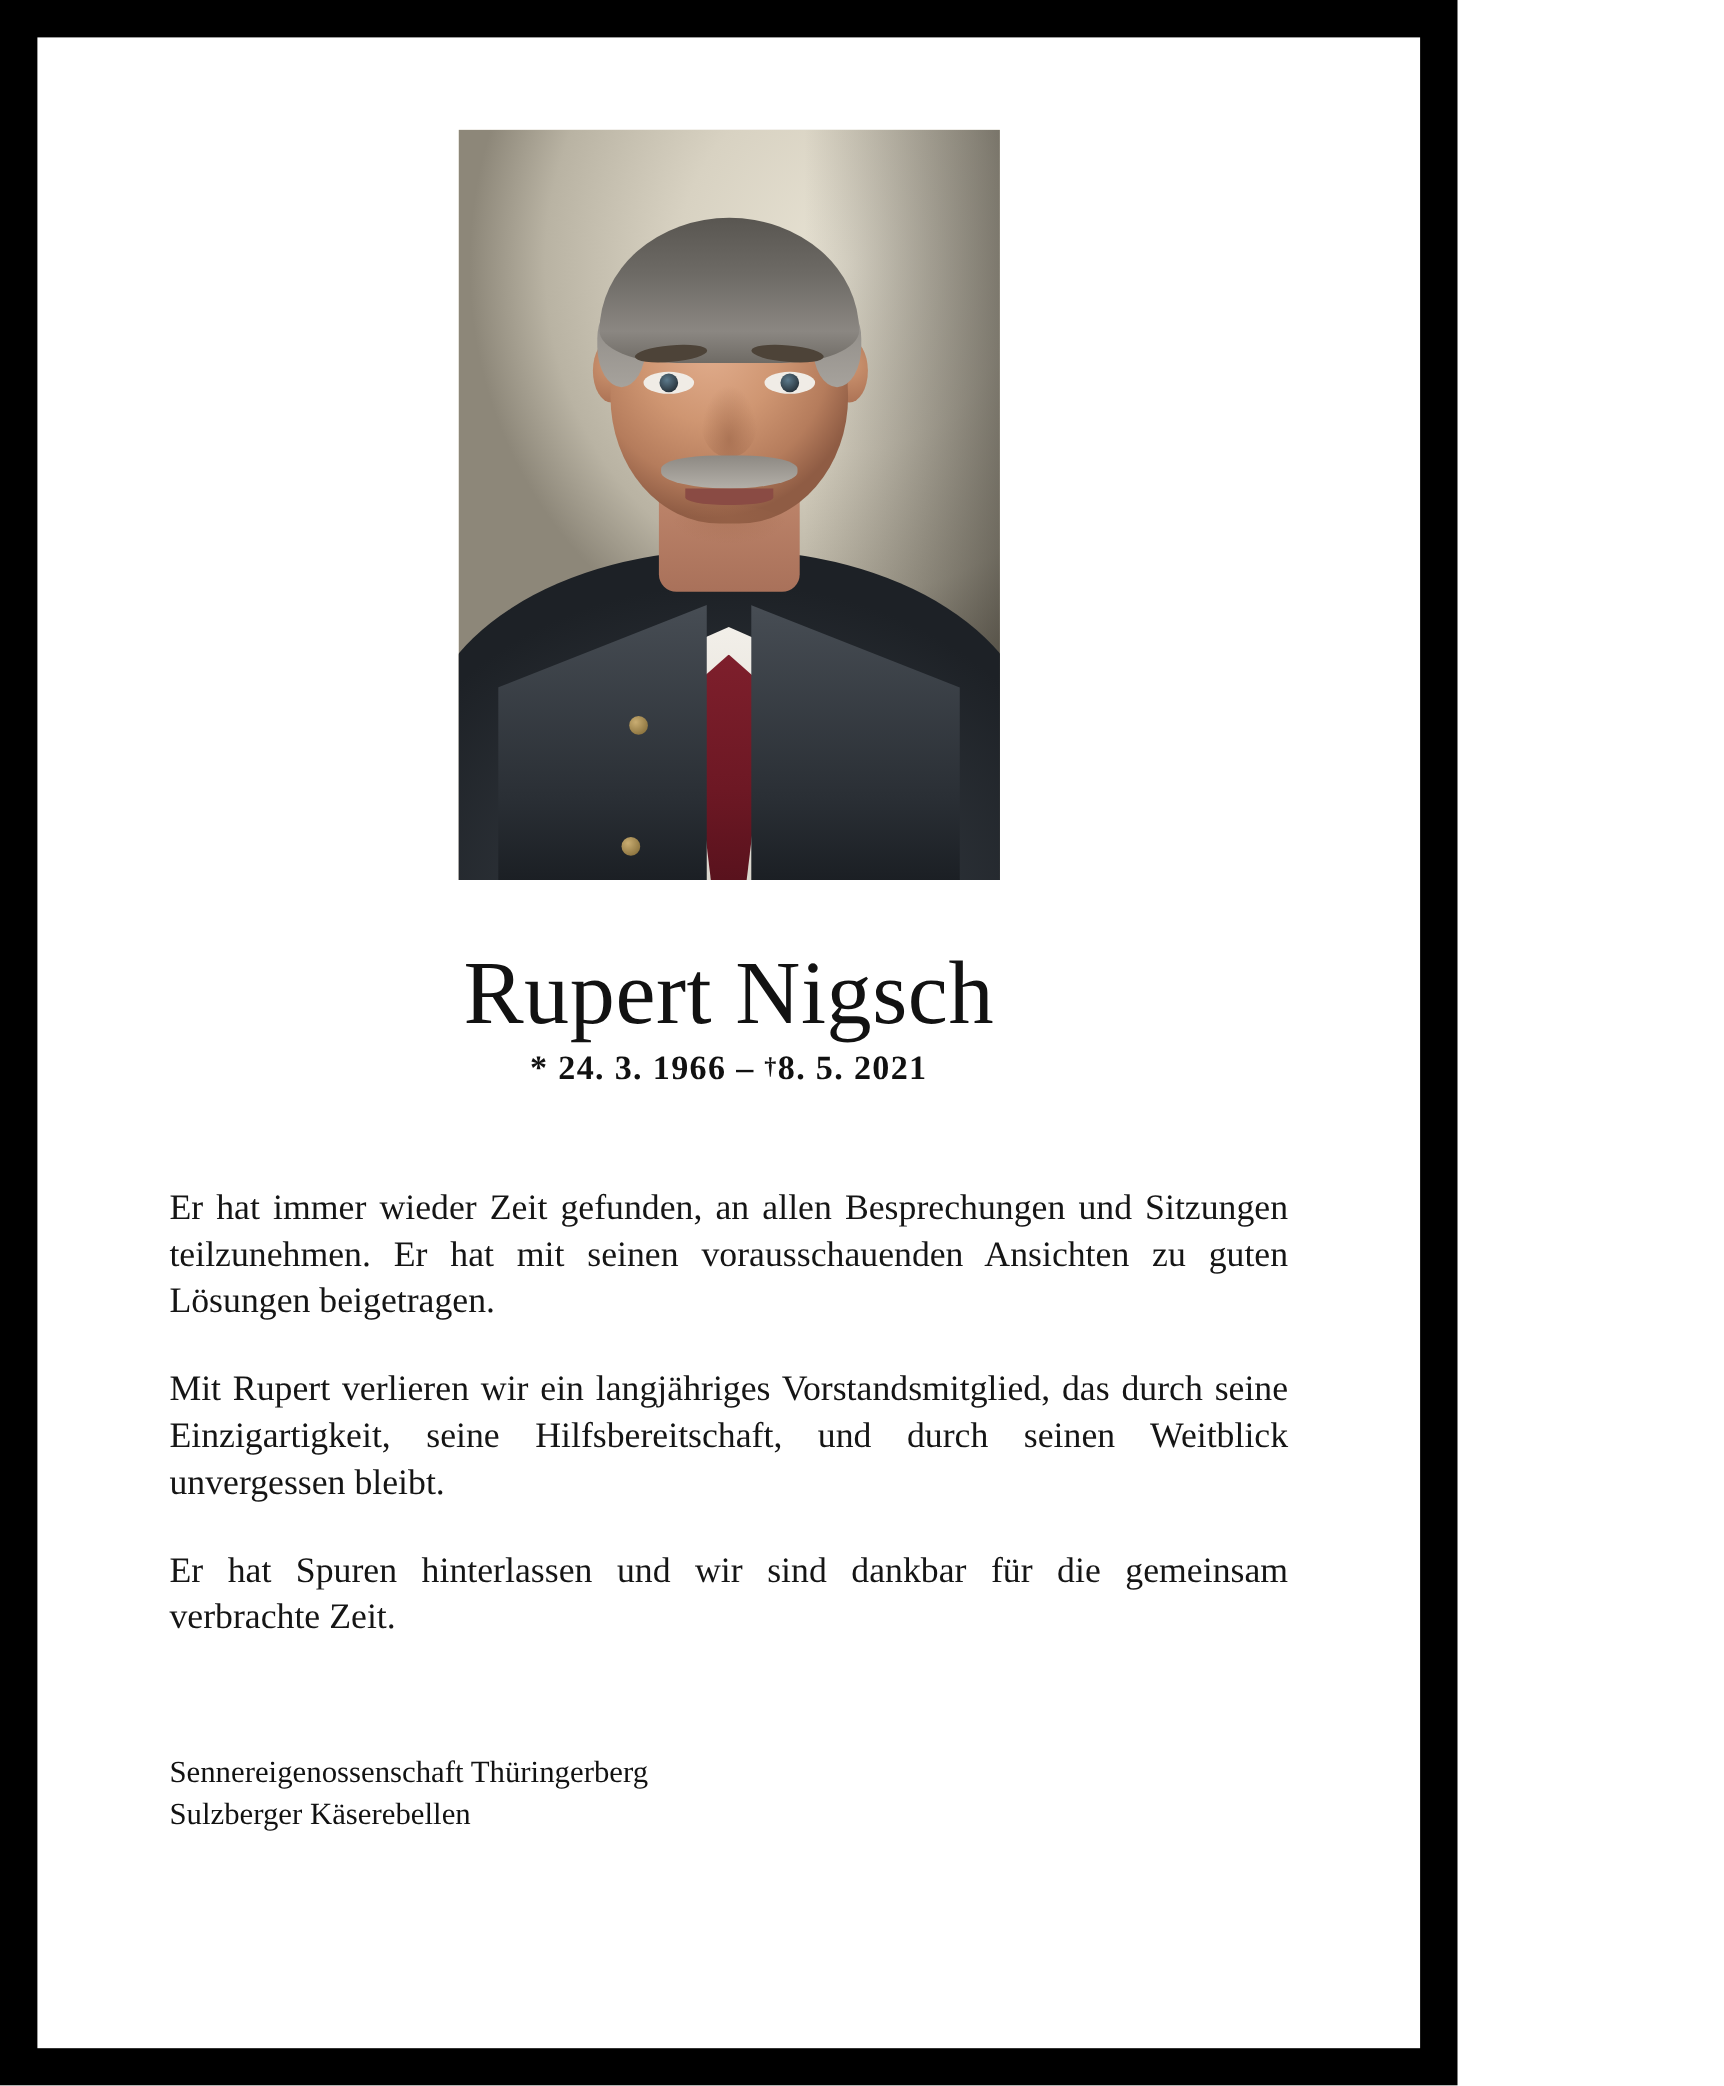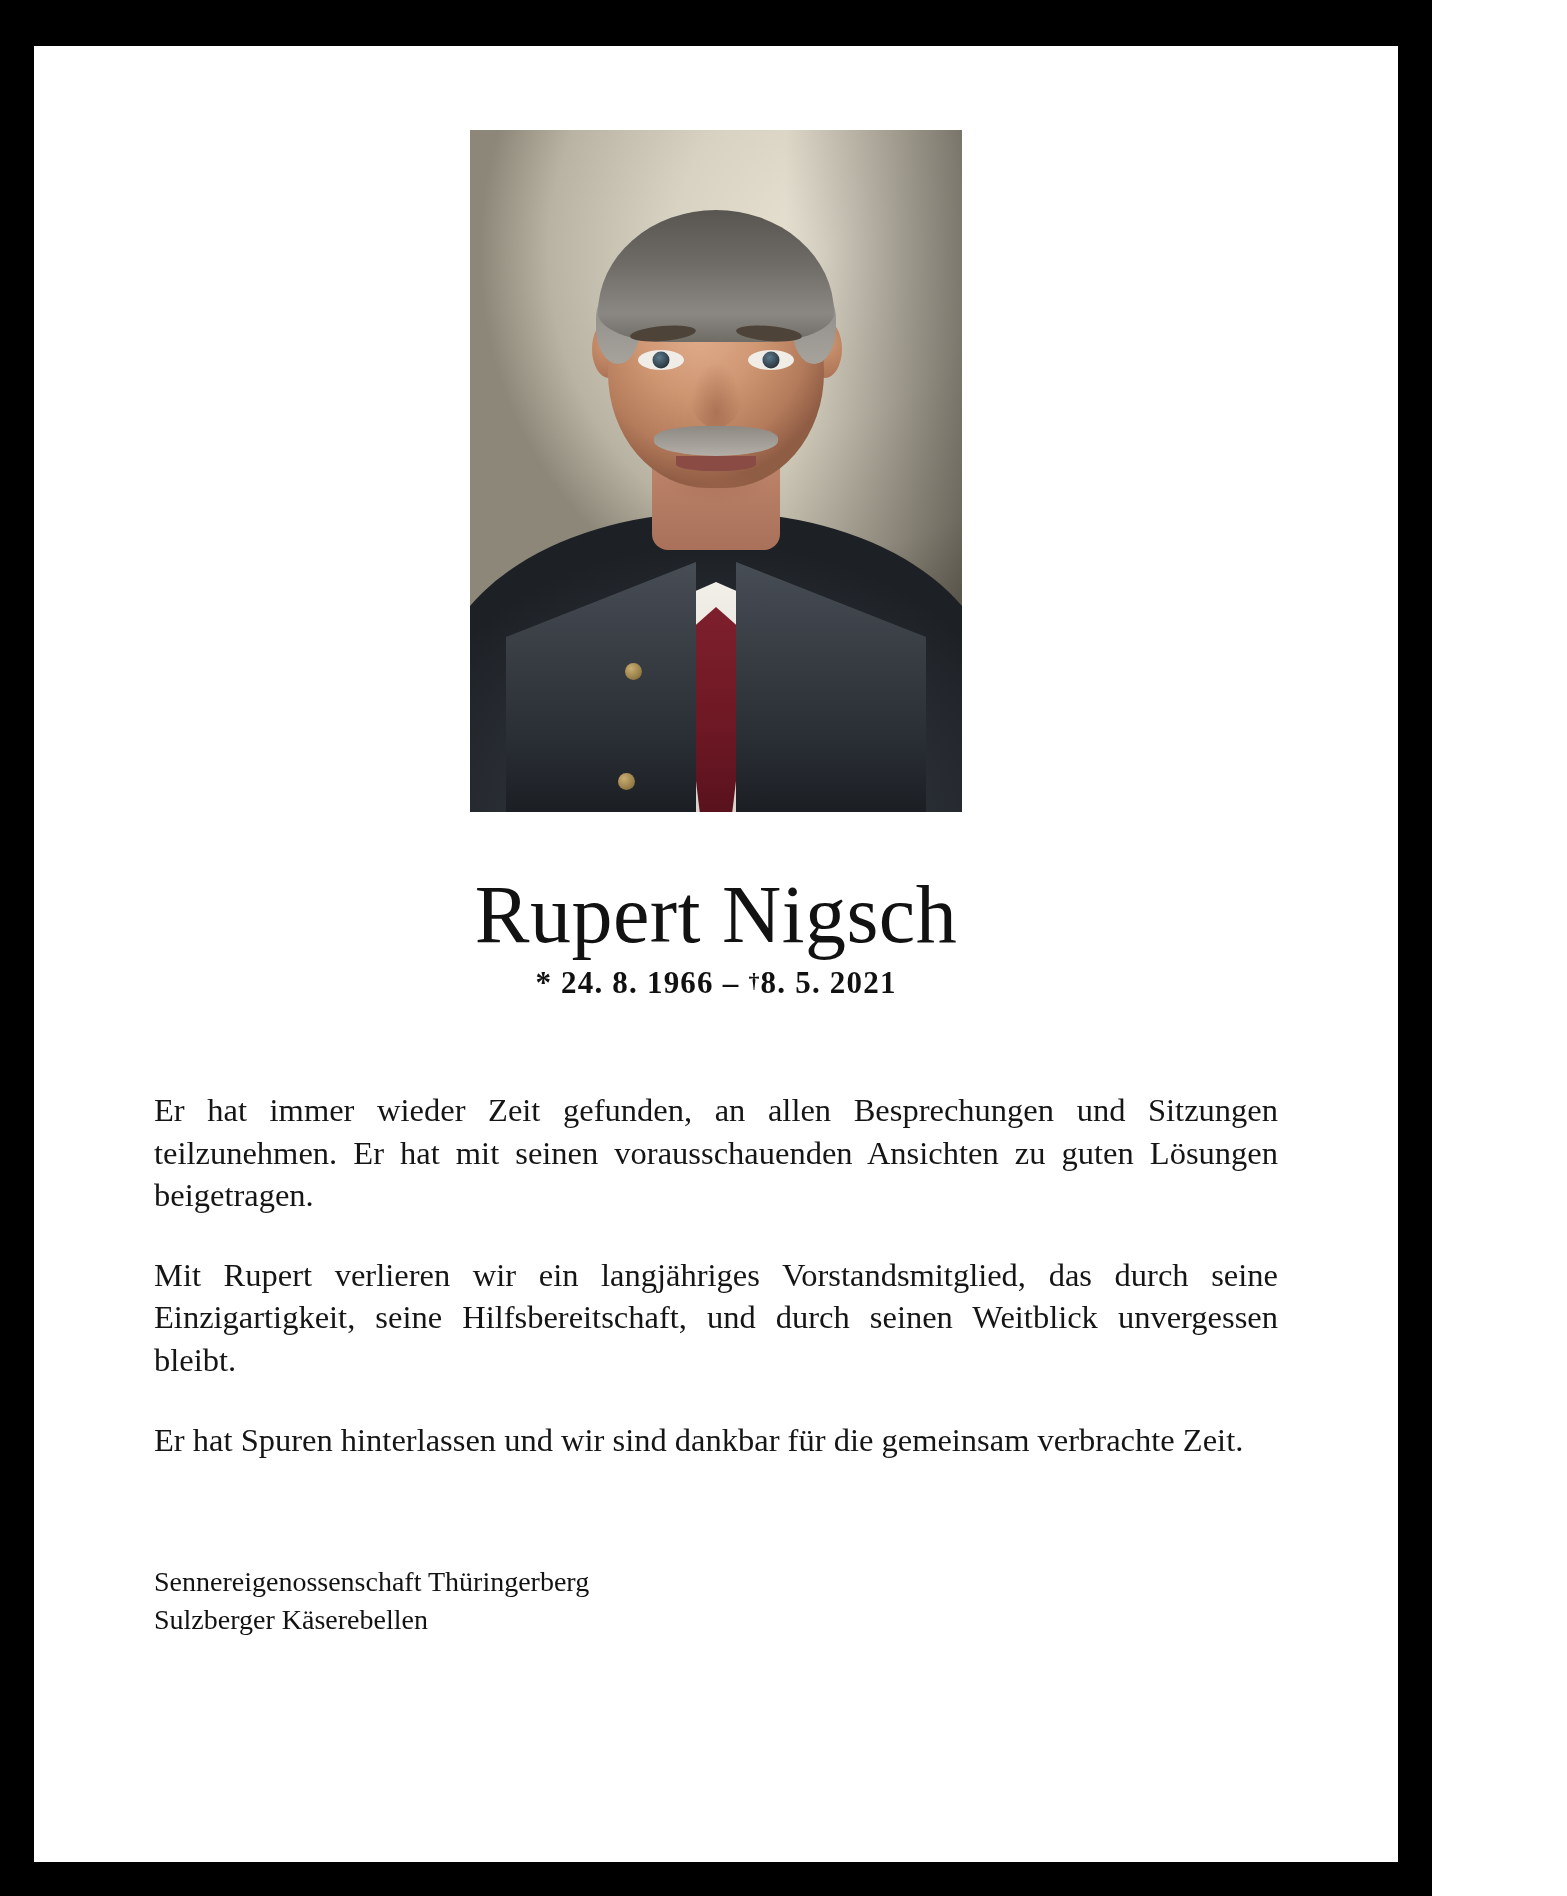--- a/index.html
+++ b/index.html
@@ -8,25 +8,25 @@
     background: #ffffff;
   }
   body {
     width: 1567px;
     height: 1896px;
     font-family: "Liberation Serif", serif;
     -webkit-font-smoothing: antialiased;
   }
 
   .page {
-    width: 1432px;
+    width: 1325px;
     height: 1896px;
     background: #000000;
     box-sizing: border-box;
-    padding: 46px 34px 34px 34px;
+    padding: 34px 34px 34px 34px;
     position: relative;
   }
 
   .card {
     background: #ffffff;
     width: 100%;
     height: 100%;
     box-sizing: border-box;
     padding: 84px 120px 40px 120px;
     display: flex;
@@ -310,21 +310,21 @@
       <div class="nose"></div>
       <div class="mous"></div>
       <div class="mouth"></div>
       <div class="chin"></div>
     </div>
 
     <div class="name">Rupert Nigsch</div>
 
     <div class="dates">
       <span>*</span>
-      <span>24. 8. 1966</span>
+      <span>24. 3. 1966</span>
       <span>–</span>
       <span class="sym">†</span><span>8. 5. 2021</span>
     </div>
 
     <div class="body-text">
       <p>Er hat immer wieder Zeit gefunden, an allen Besprechungen und Sitzungen teilzunehmen. Er hat mit seinen vorausschauenden Ansichten zu guten Lösungen beigetragen.</p>
       <p>Mit Rupert verlieren wir ein langjähriges Vorstandsmitglied, das durch seine Einzigartigkeit, seine Hilfsbereitschaft, und durch seinen Weitblick unvergessen bleibt.</p>
       <p>Er hat Spuren hinterlassen und wir sind dankbar für die gemeinsam verbrachte Zeit.</p>
     </div>
 

